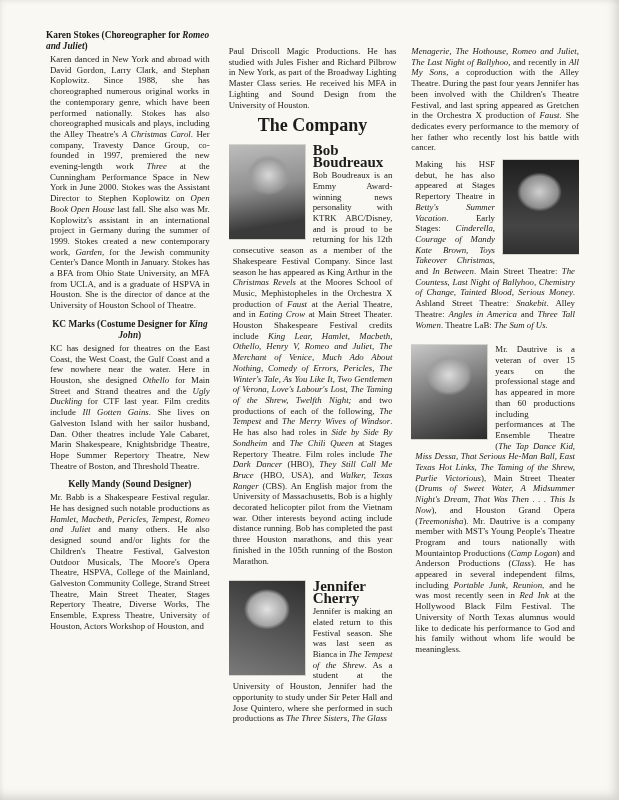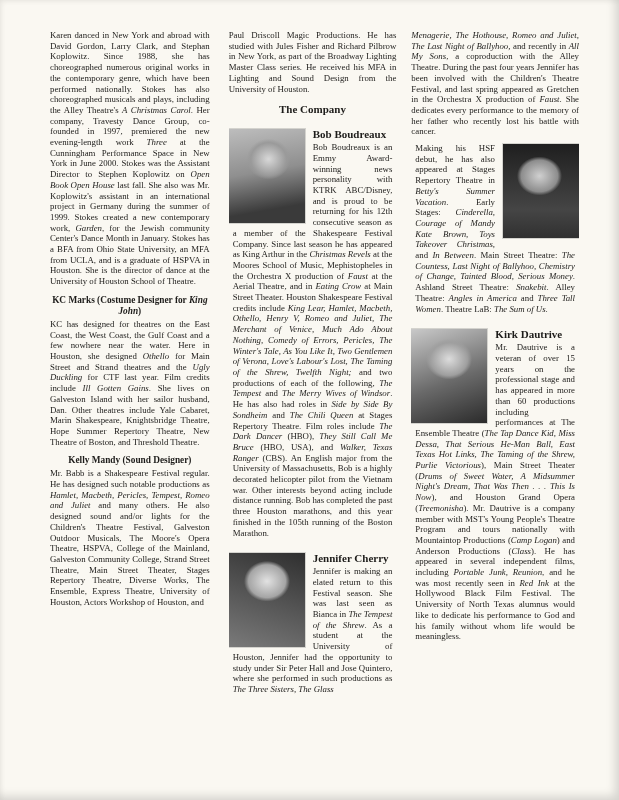--- a/index.html
+++ b/index.html
@@ -12,26 +12,26 @@
     font-family:"Liberation Serif","DejaVu Serif",serif;
     color:#1d1c1a;
   }
   .columns{display:flex;gap:15px;height:100%;}
   .col{flex:1;min-width:0;font-size:8.8px;line-height:10.7px;text-align:justify;hyphens:auto;}
   .bio-heading{
     font-size:9.3px;line-height:11px;font-weight:bold;margin:0 0 2px;text-align:left;
   }
   .bio-heading.spaced{margin-top:8px;text-align:center;}
   p.bio-text{margin:0 4px 6px;}
-  p.cont{margin:0 0 6px;}
+  p.cont{margin:16px 0 6px;}
   .company-heading{
-    text-align:center;font-weight:bold;font-size:11px;line-height:14px;margin:8px 0 12px;
+    text-align:center;font-weight:bold;font-size:18px;line-height:14px;margin:8px 0 12px;
   }
   .member{margin:0 0 8px;overflow:hidden;}
-  .member-name{font-size:11px;line-height:12px;font-weight:bold;margin:0 0 2px;text-align:left;}
+  .member-name{font-size:15px;line-height:12px;font-weight:bold;margin:0 0 2px;text-align:left;}
   .photo{
     width:76px;height:94px;float:left;margin:1px 8px 3px 0;
     box-shadow:0 0 0 1px rgba(0,0,0,0.15);
   }
   .photo.right{float:right;margin:1px 0 3px 8px;}
   .p1{background:
       radial-gradient(40% 30% at 52% 32%, #d8d8d8 0%, #9a9a9a 58%, rgba(0,0,0,0) 72%),
       linear-gradient(170deg,#bdbdbd 0%,#8f8f8f 45%,#3a3a3a 82%);}
   .p2{background:
       radial-gradient(42% 30% at 50% 30%, #e2e2e2 0%, #a5a5a5 58%, rgba(0,0,0,0) 72%),
@@ -44,20 +44,21 @@
       linear-gradient(160deg,#c9c9c9 0%,#6a6a6a 55%,#2b2b2b 100%);}
   i{font-style:italic;}
 </style>
 </head>
 <body>
 
 <div class="page">
   <div class="columns">
 
     <section class="col">
+      <h3 class="bio-heading">Karen Stokes (Choreographer for <i>Romeo and Juliet</i>)</h3>
       <p class="bio-text">Karen danced in New York and abroad with David Gordon, Larry Clark, and Stephan Koplowitz. Since 1988, she has choreographed numerous original works in the contemporary genre, which have been performed nationally. Stokes has also choreographed musicals and plays, including the Alley Theatre's <i>A Christmas Carol</i>. Her company, Travesty Dance Group, co-founded in 1997, premiered the new evening-length work <i>Three</i> at the Cunningham Performance Space in New York in June 2000. Stokes was the Assistant Director to Stephen Koplowitz on <i>Open Book Open House</i> last fall. She also was Mr. Koplowitz's assistant in an international project in Germany during the summer of 1999. Stokes created a new contemporary work, <i>Garden</i>, for the Jewish community Center's Dance Month in January. Stokes has a BFA from Ohio State University, an MFA from UCLA, and is a graduate of HSPVA in Houston. She is the director of dance at the University of Houston School of Theatre.</p>
 
       <h3 class="bio-heading spaced">KC Marks (Costume Designer for <i>King John</i>)</h3>
       <p class="bio-text">KC has designed for theatres on the East Coast, the West Coast, the Gulf Coast and a few nowhere near the water. Here in Houston, she designed <i>Othello</i> for Main Street and Strand theatres and the <i>Ugly Duckling</i> for CTF last year. Film credits include <i>Ill Gotten Gains</i>. She lives on Galveston Island with her sailor husband, Dan. Other theatres include Yale Cabaret, Marin Shakespeare, Knightsbridge Theatre, Hope Summer Repertory Theatre, New Theatre of Boston, and Threshold Theatre.</p>
 
       <h3 class="bio-heading spaced">Kelly Mandy (Sound Designer)</h3>
       <p class="bio-text">Mr. Babb is a Shakespeare Festival regular. He has designed such notable productions as <i>Hamlet, Macbeth, Pericles, Tempest, Romeo and Juliet</i> and many others. He also designed sound and/or lights for the Children's Theatre Festival, Galveston Outdoor Musicals, The Moore's Opera Theatre, HSPVA, College of the Mainland, Galveston Community College, Strand Street Theatre, Main Street Theater, Stages Repertory Theatre, Diverse Works, The Ensemble, Express Theatre, University of Houston, Actors Workshop of Houston, and</p>
     </section>
 
     <section class="col">
@@ -81,19 +82,18 @@
     <section class="col">
       <p class="cont"><i>Menagerie, The Hothouse, Romeo and Juliet, The Last Night of Ballyhoo,</i> and recently in <i>All My Sons</i>, a coproduction with the Alley Theatre. During the past four years Jennifer has been involved with the Children's Theatre Festival, and last spring appeared as Gretchen in the Orchestra X production of <i>Faust</i>. She dedicates every performance to the memory of her father who recently lost his battle with cancer.</p>
 
       <div class="member">
         <div class="photo p3 right"></div>
         <p class="bio-text">Making his HSF debut, he has also appeared at Stages Repertory Theatre in <i>Betty's Summer Vacation</i>. Early Stages: <i>Cinderella, Courage of Mandy Kate Brown, Toys Takeover Christmas,</i> and <i>In Between</i>. Main Street Theatre: <i>The Countess, Last Night of Ballyhoo, Chemistry of Change, Tainted Blood, Serious Money</i>. Ashland Street Theatre: <i>Snakebit</i>. Alley Theatre: <i>Angles in America</i> and <i>Three Tall Women</i>. Theatre LaB: <i>The Sum of Us</i>.</p>
       </div>
 
       <div class="member">
         <div class="photo p4"></div>
-        <h4 class="member-name">Kirk Dautrive</h4>
         <p class="bio-text">Mr. Dautrive is a veteran of over 15 years on the professional stage and has appeared in more than 60 productions including performances at The Ensemble Theatre (<i>The Tap Dance Kid, Miss Dessa, That Serious He-Man Ball, East Texas Hot Links, The Taming of the Shrew, Purlie Victorious</i>), Main Street Theater (<i>Drums of Sweet Water, A Midsummer Night's Dream, That Was Then . . . This Is Now</i>), and Houston Grand Opera (<i>Treemonisha</i>). Mr. Dautrive is a company member with MST's Young People's Theatre Program and tours nationally with Mountaintop Productions (<i>Camp Logan</i>) and Anderson Productions (<i>Class</i>). He has appeared in several independent films, including <i>Portable Junk, Reunion</i>, and he was most recently seen in <i>Red Ink</i> at the Hollywood Black Film Festival. The University of North Texas alumnus would like to dedicate his performance to God and his family without whom life would be meaningless.</p>
       </div>
     </section>
 
   </div>
 </div>
 
 </body></html>

